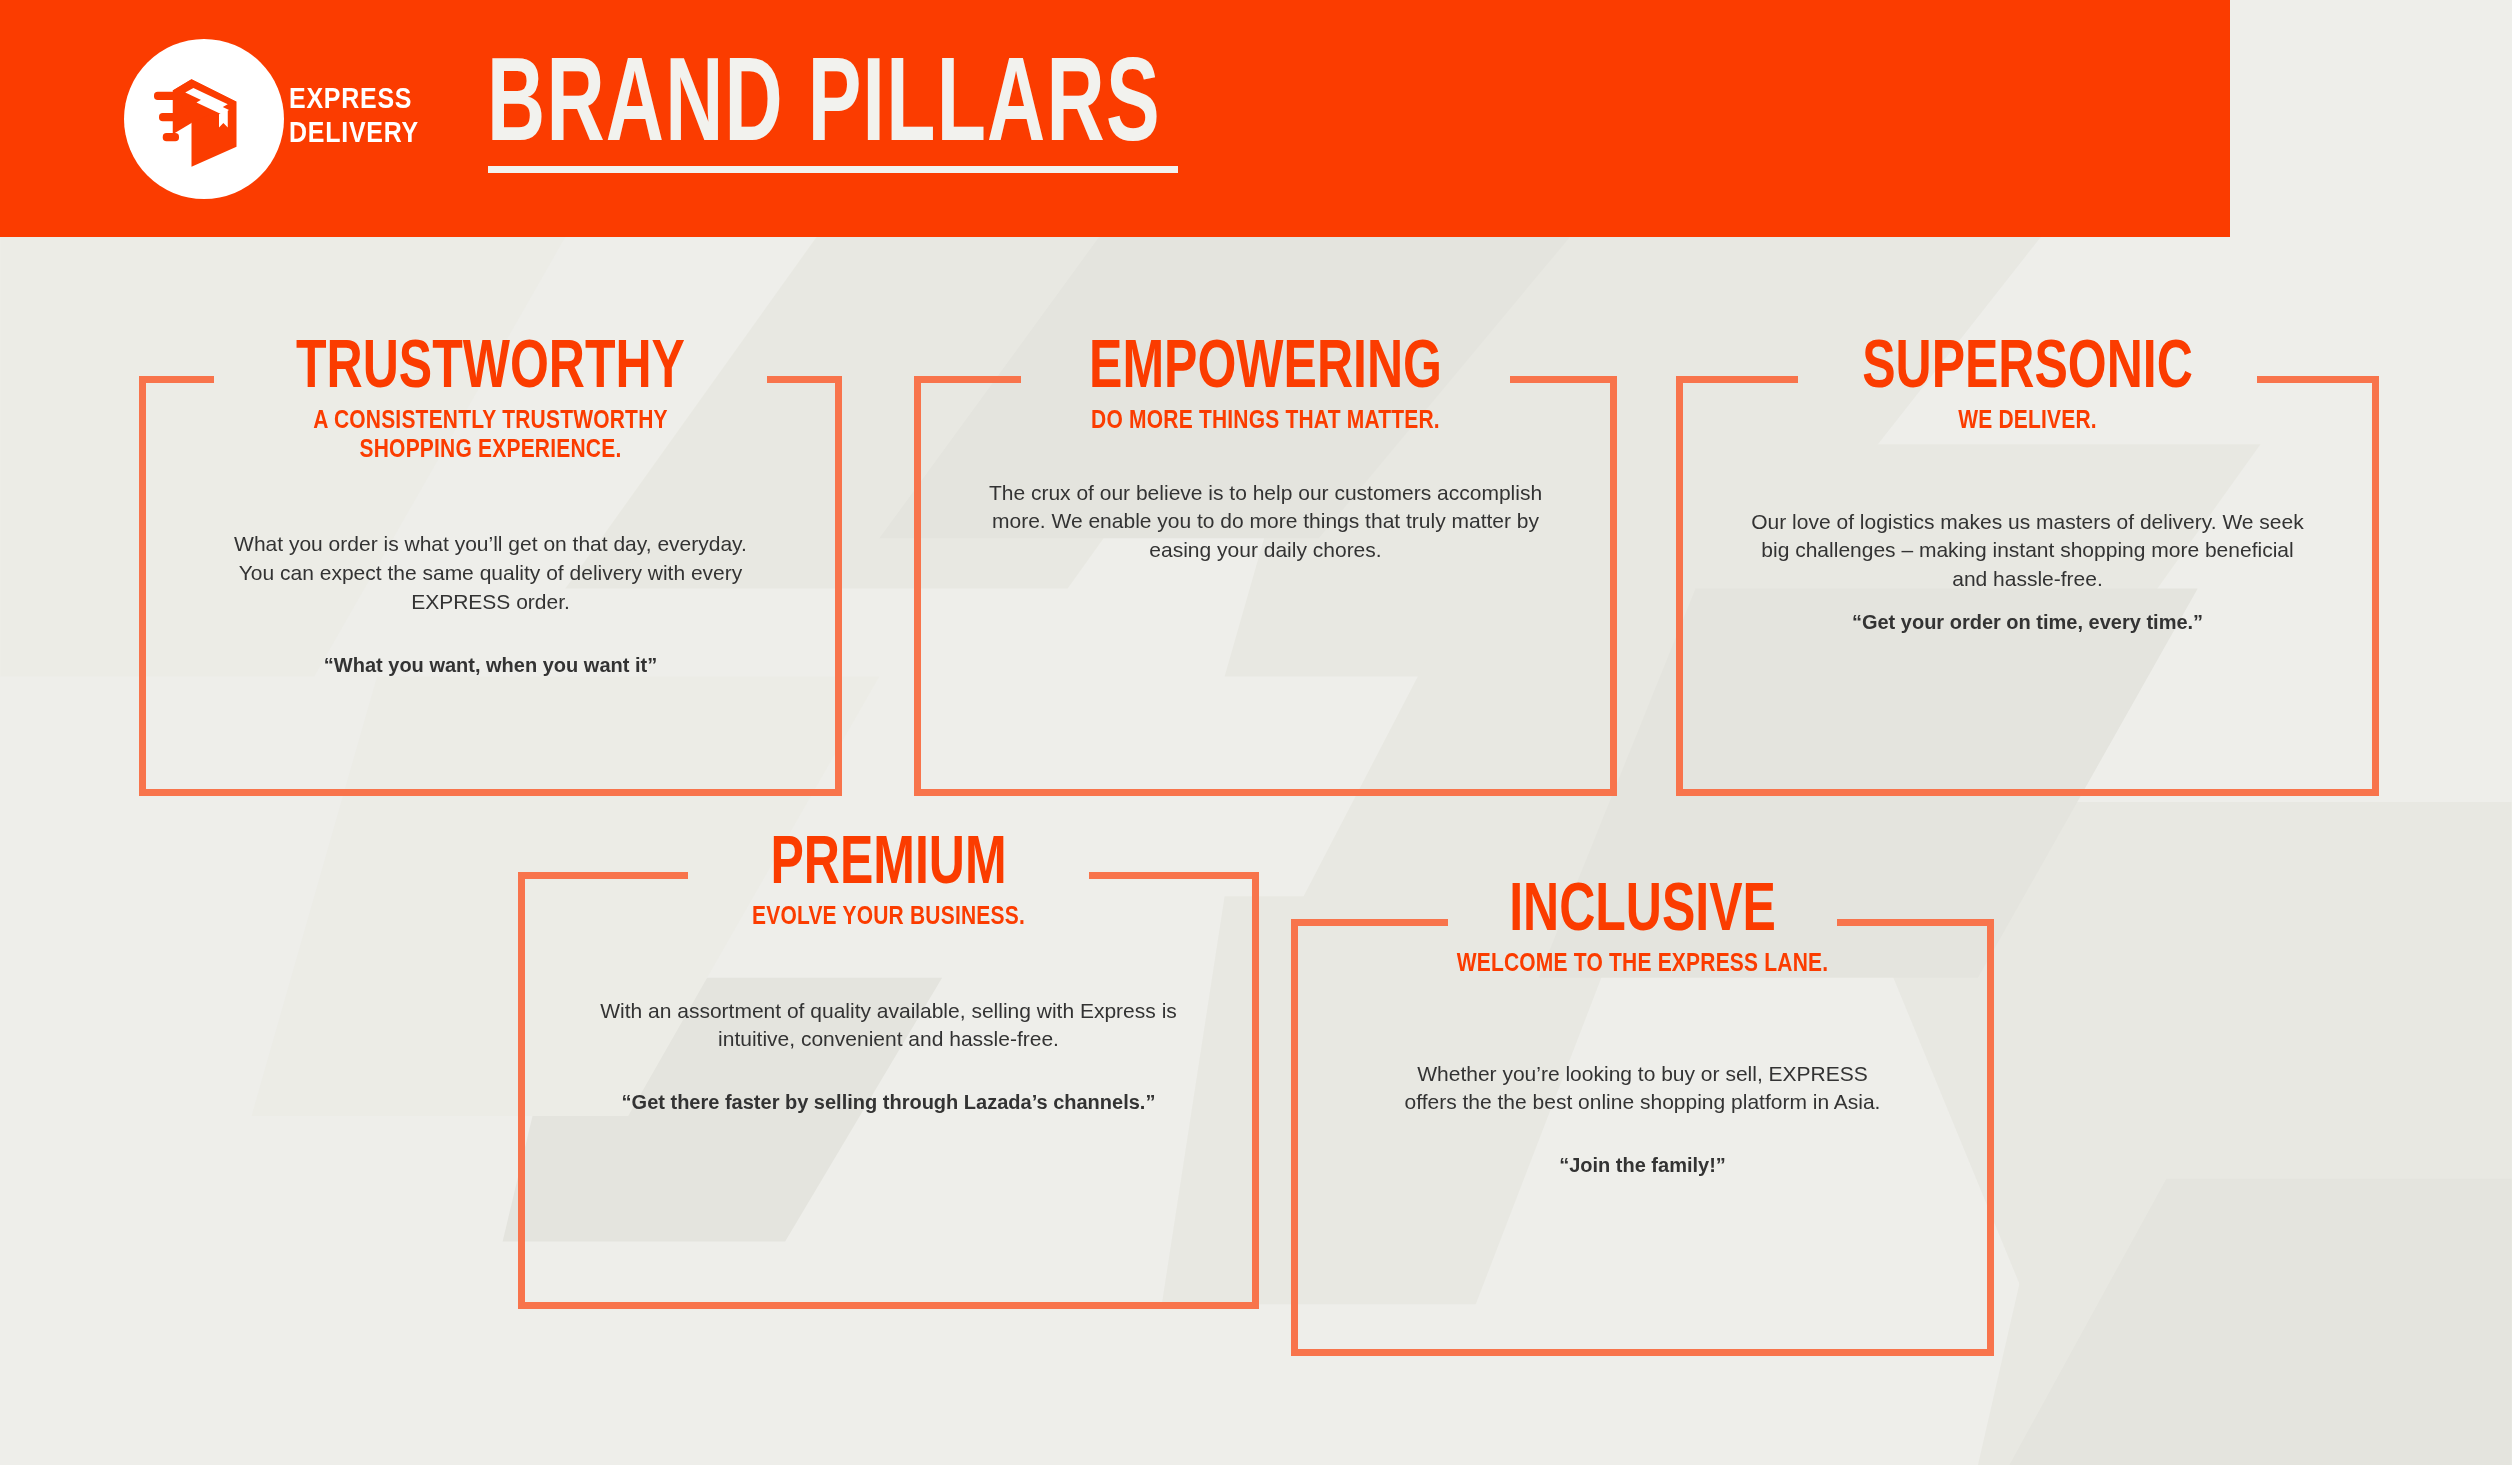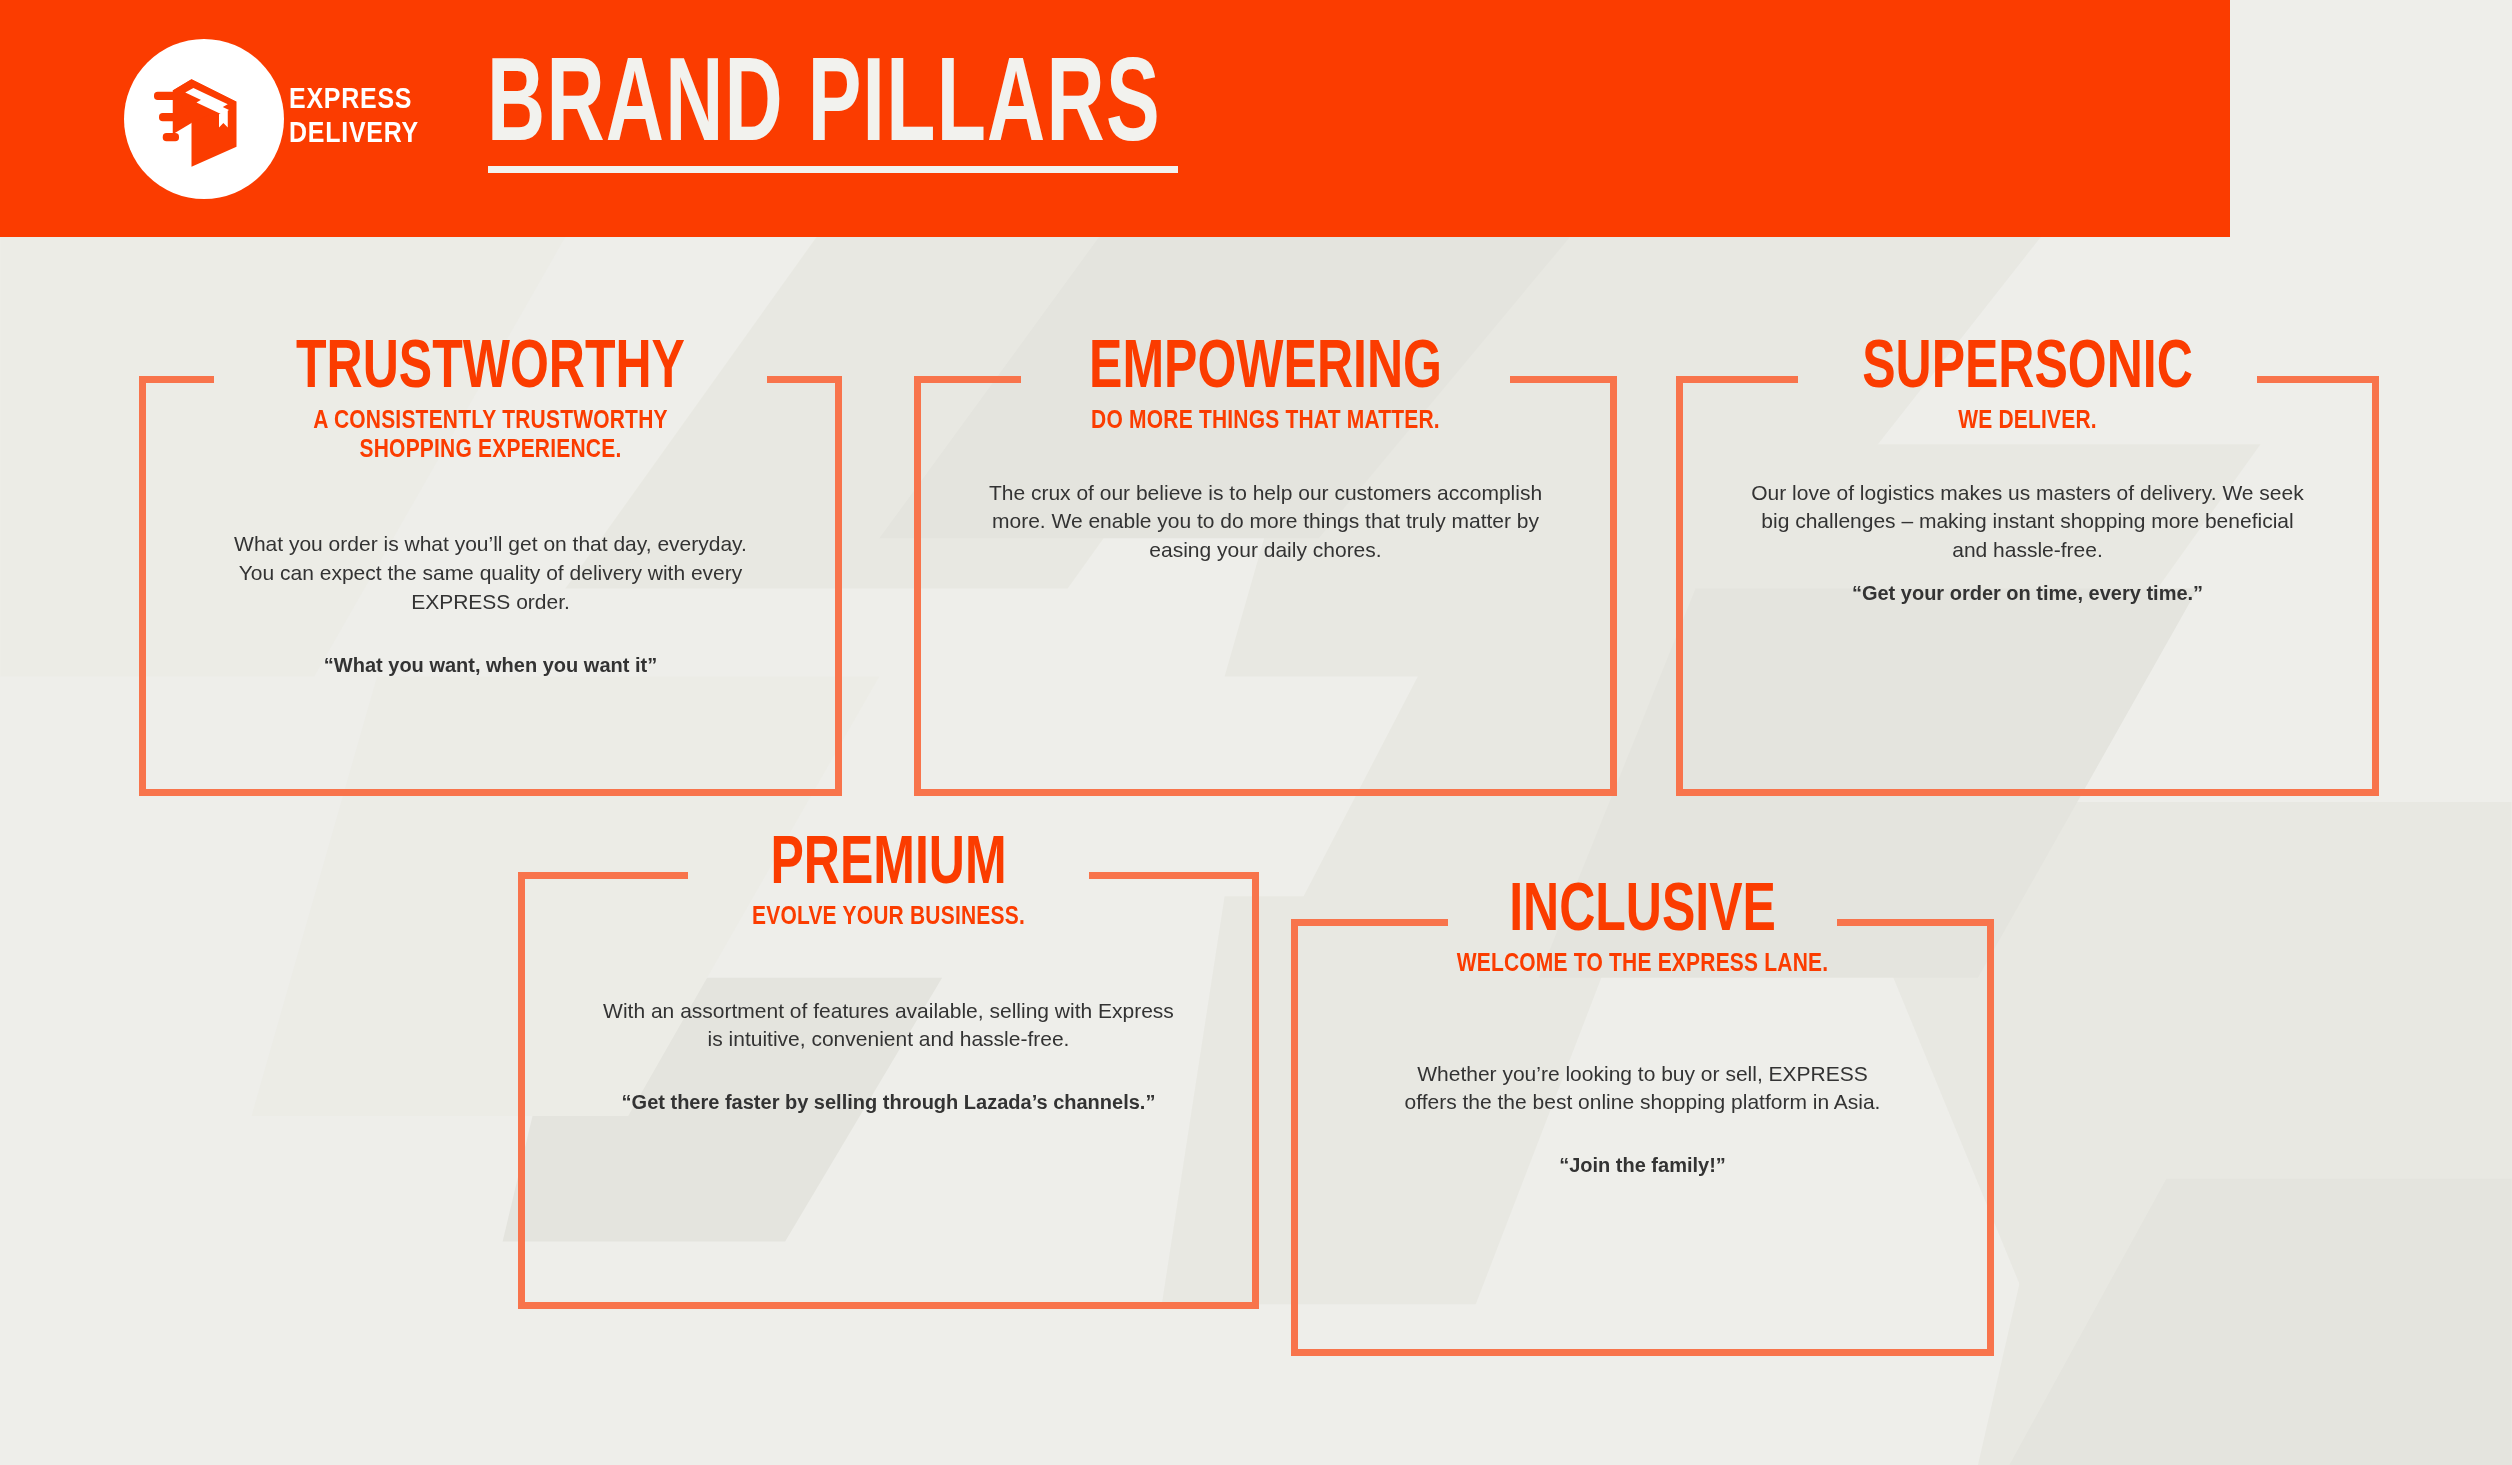--- a/index.html
+++ b/index.html
@@ -237,37 +237,37 @@
   <div class="card-frame">
     <div class="frame-left"></div>
     <div class="frame-right"></div>
     <div class="frame-bottom"></div>
     <div class="frame-top-left" style="width:122px;"></div>
     <div class="frame-top-right" style="width:122px;"></div>
   </div>
   <div class="card-body" style="top:-46px;">
     <div class="pillar-title">SUPERSONIC</div>
     <div class="pillar-tagline" style="margin-top:25px; padding:0 82px;">WE DELIVER.</div>
-    <div class="pillar-desc" style="margin-top:50px; padding:0 74px;">Our love of logistics makes us masters of delivery. We seek big challenges – making instant shopping more beneficial and hassle-free.</div>
+    <div class="pillar-desc" style="margin-top:79px; padding:0 74px;">Our love of logistics makes us masters of delivery. We seek big challenges – making instant shopping more beneficial and hassle-free.</div>
     <div class="pillar-quote" style="margin-top:15px;">“Get your order on time, every time.”</div>
   </div>
 </div>
 
 <div class="pillar-card" style="left:518px; top:872px; width:741px; height:437px;">
   <div class="card-frame">
     <div class="frame-left"></div>
     <div class="frame-right"></div>
     <div class="frame-bottom"></div>
     <div class="frame-top-left" style="width:170px;"></div>
     <div class="frame-top-right" style="width:170px;"></div>
   </div>
   <div class="card-body" style="top:-46px;">
     <div class="pillar-title">PREMIUM</div>
     <div class="pillar-tagline" style="margin-top:25px; padding:0 82px;">EVOLVE YOUR BUSINESS.</div>
-    <div class="pillar-desc" style="margin-top:72px; padding:0 80px;">With an assortment of features available, selling with Express is intuitive, convenient and hassle-free.</div>
+    <div class="pillar-desc" style="margin-top:72px; padding:0 80px;">With an assortment of quality available, selling with Express is intuitive, convenient and hassle-free.</div>
     <div class="pillar-quote" style="margin-top:35px; padding:0 82px;">“Get there faster by selling through Lazada’s channels.”</div>
   </div>
 </div>
 
 <div class="pillar-card" style="left:1291px; top:919px; width:703px; height:437px;">
   <div class="card-frame">
     <div class="frame-left"></div>
     <div class="frame-right"></div>
     <div class="frame-bottom"></div>
     <div class="frame-top-left" style="width:157px;"></div>

